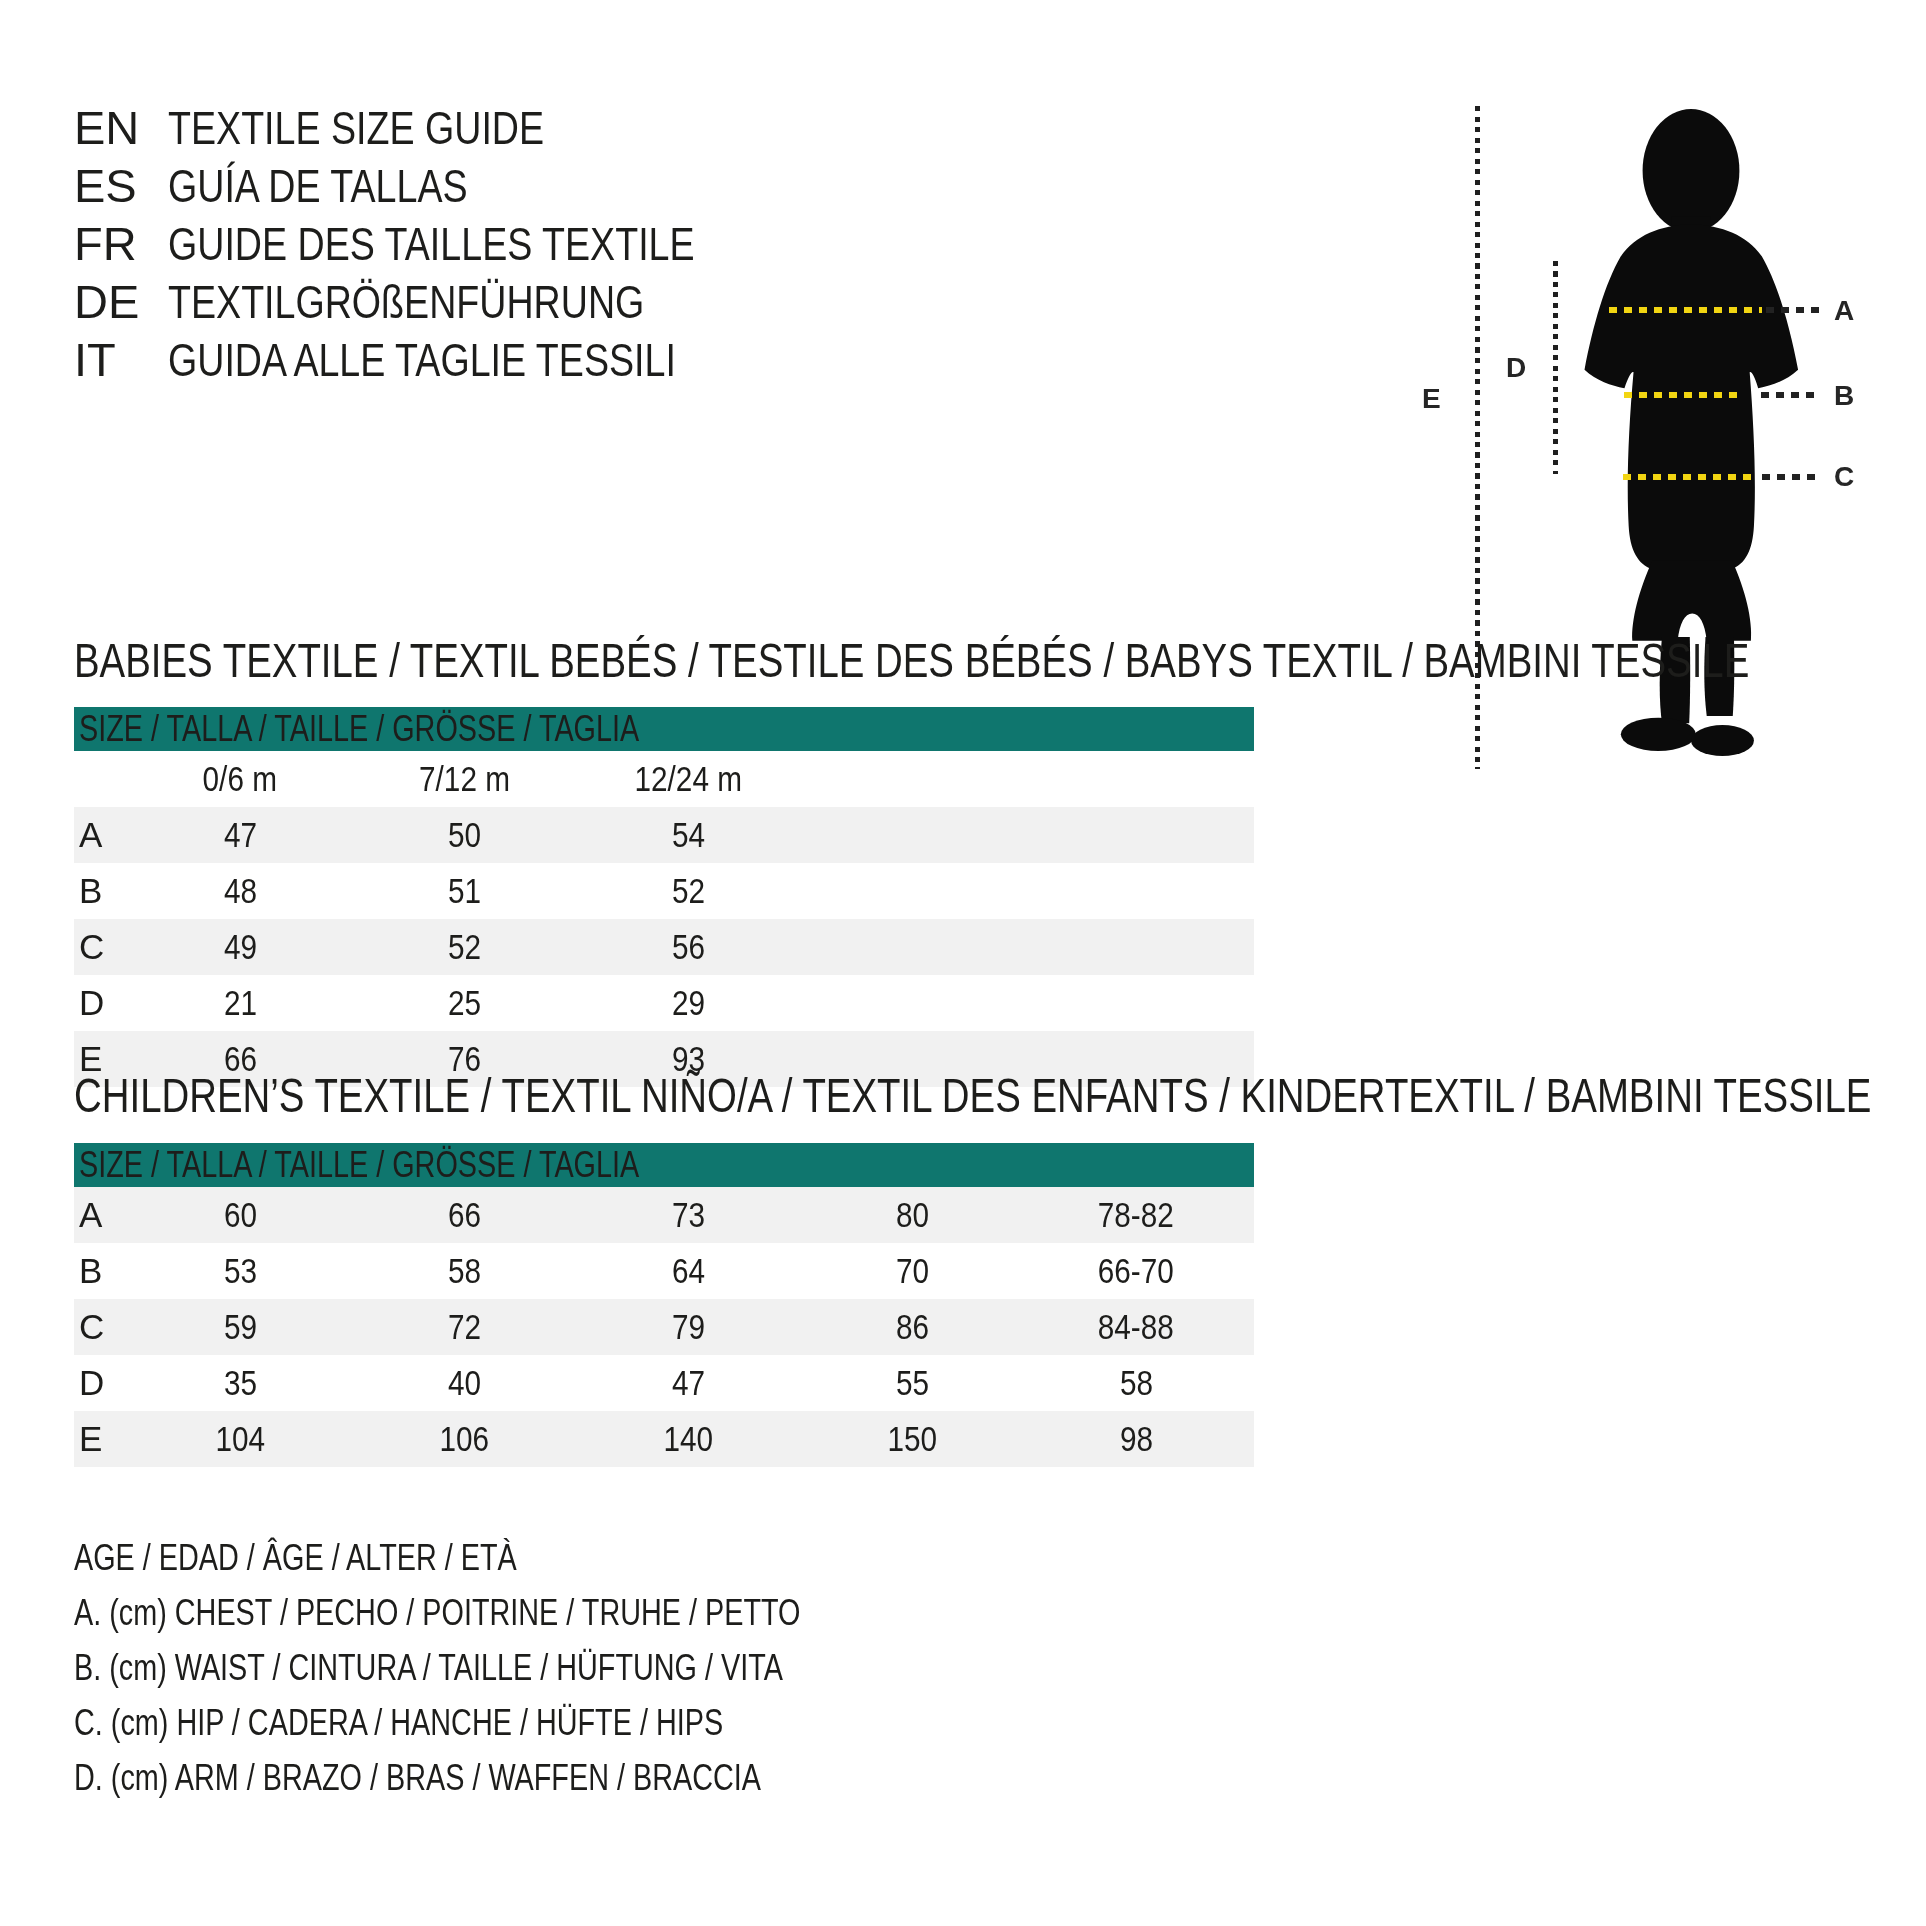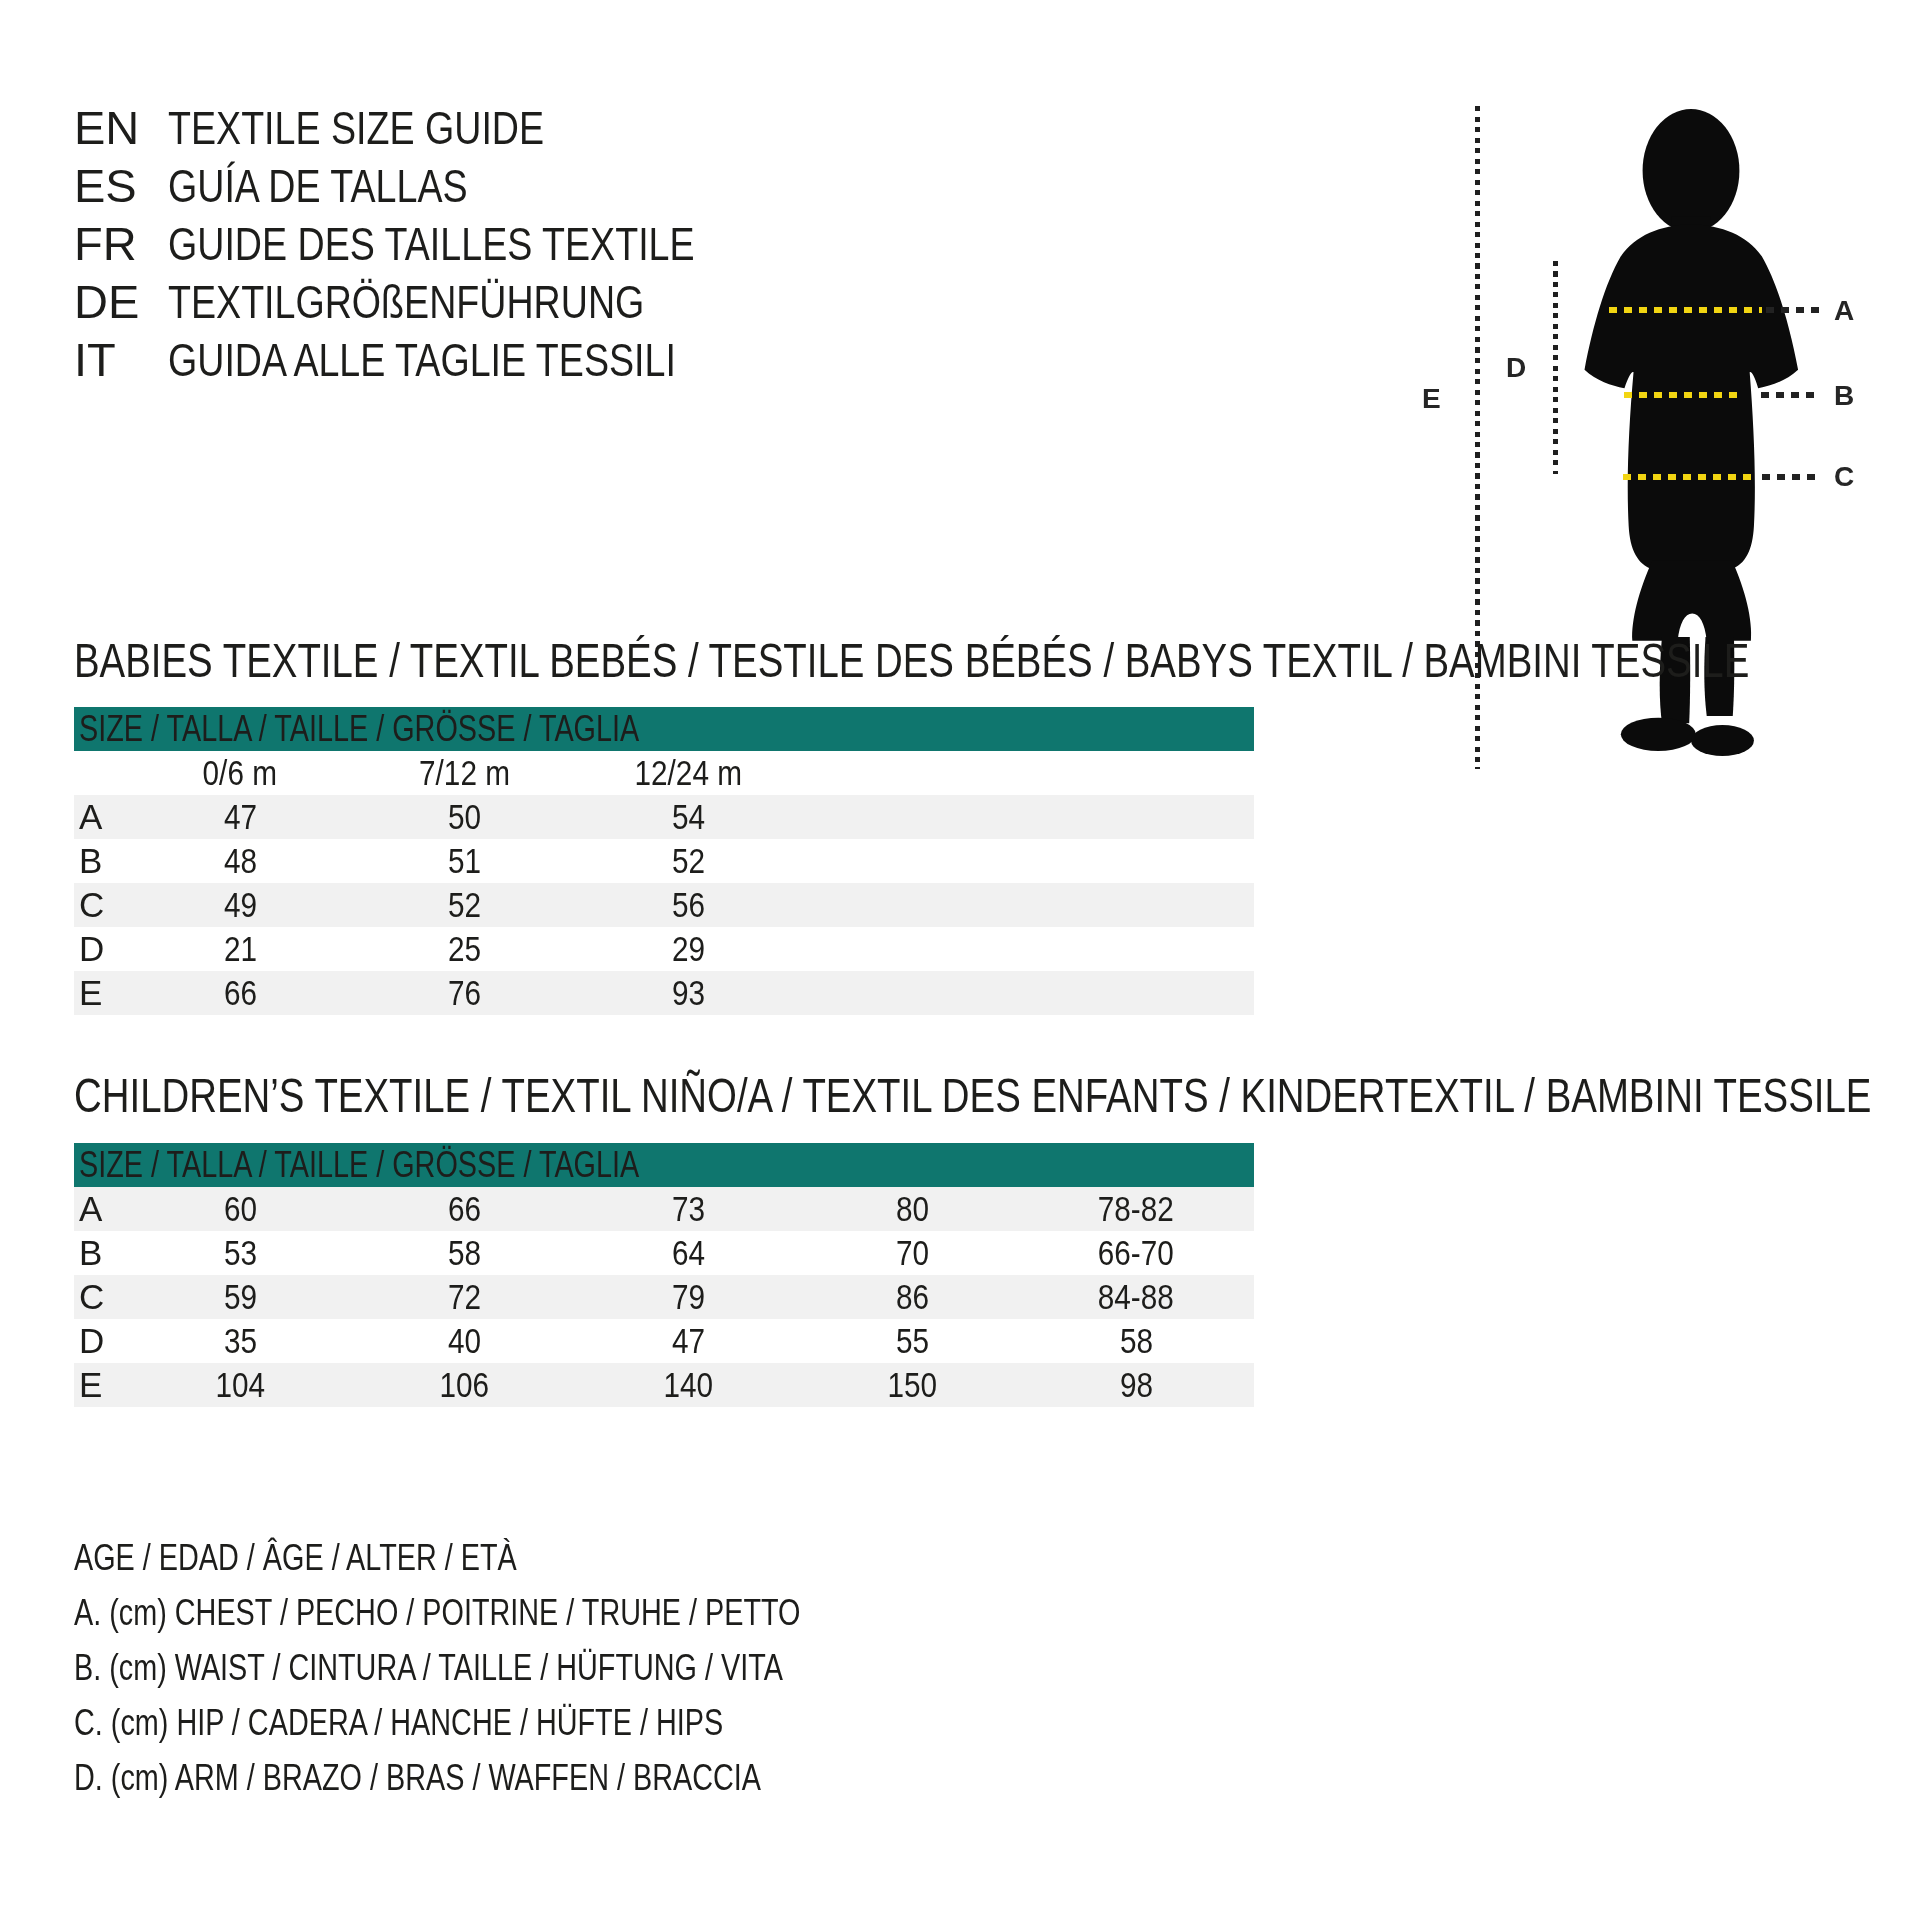--- a/index.html
+++ b/index.html
@@ -15,21 +15,21 @@
   .lang-block{left:74px;top:97px}
   .lang-row{height:58px;display:flex;align-items:flex-end;font-size:47px}
   .lang-code{width:94px;flex:0 0 94px}
 
   
   .section-title{font-size:48px;line-height:41px}
 
   
   .sizetable{width:1180px}
   .thead{height:44px;background:#0f766e;display:flex;align-items:center;padding-left:5px;font-size:36px}
-  .grid{display:grid;height:44px;align-items:center;font-size:35px}
+  .grid{display:grid;height:56px;align-items:center;font-size:35px}
   .b-grid{grid-template-columns:54px repeat(3,224px) 1fr}
   .c-grid{grid-template-columns:54px repeat(5,224px) 1fr}
   .cell-c{text-align:center}
   .cell-lbl{padding-left:5px}
   .odd{background:#f1f1f1}
 
   
   .legend-line{height:55px;display:flex;font-size:36px}
 
   

